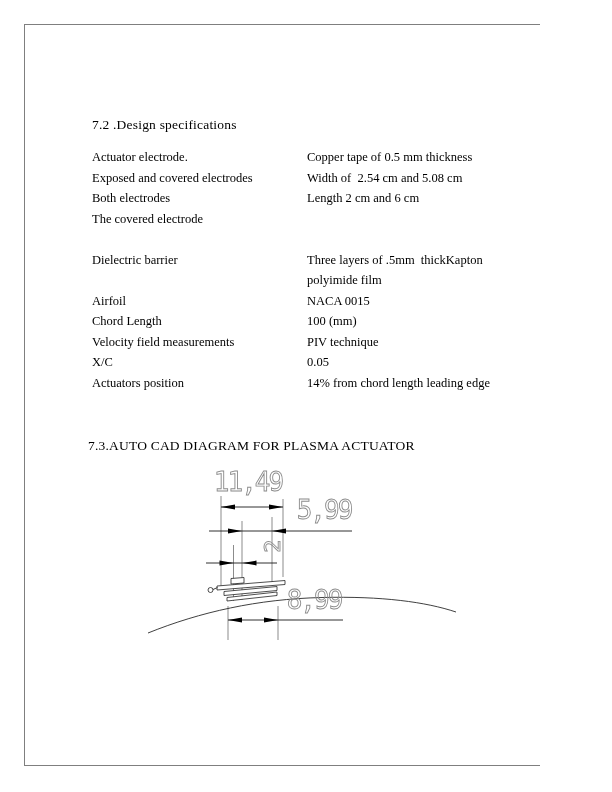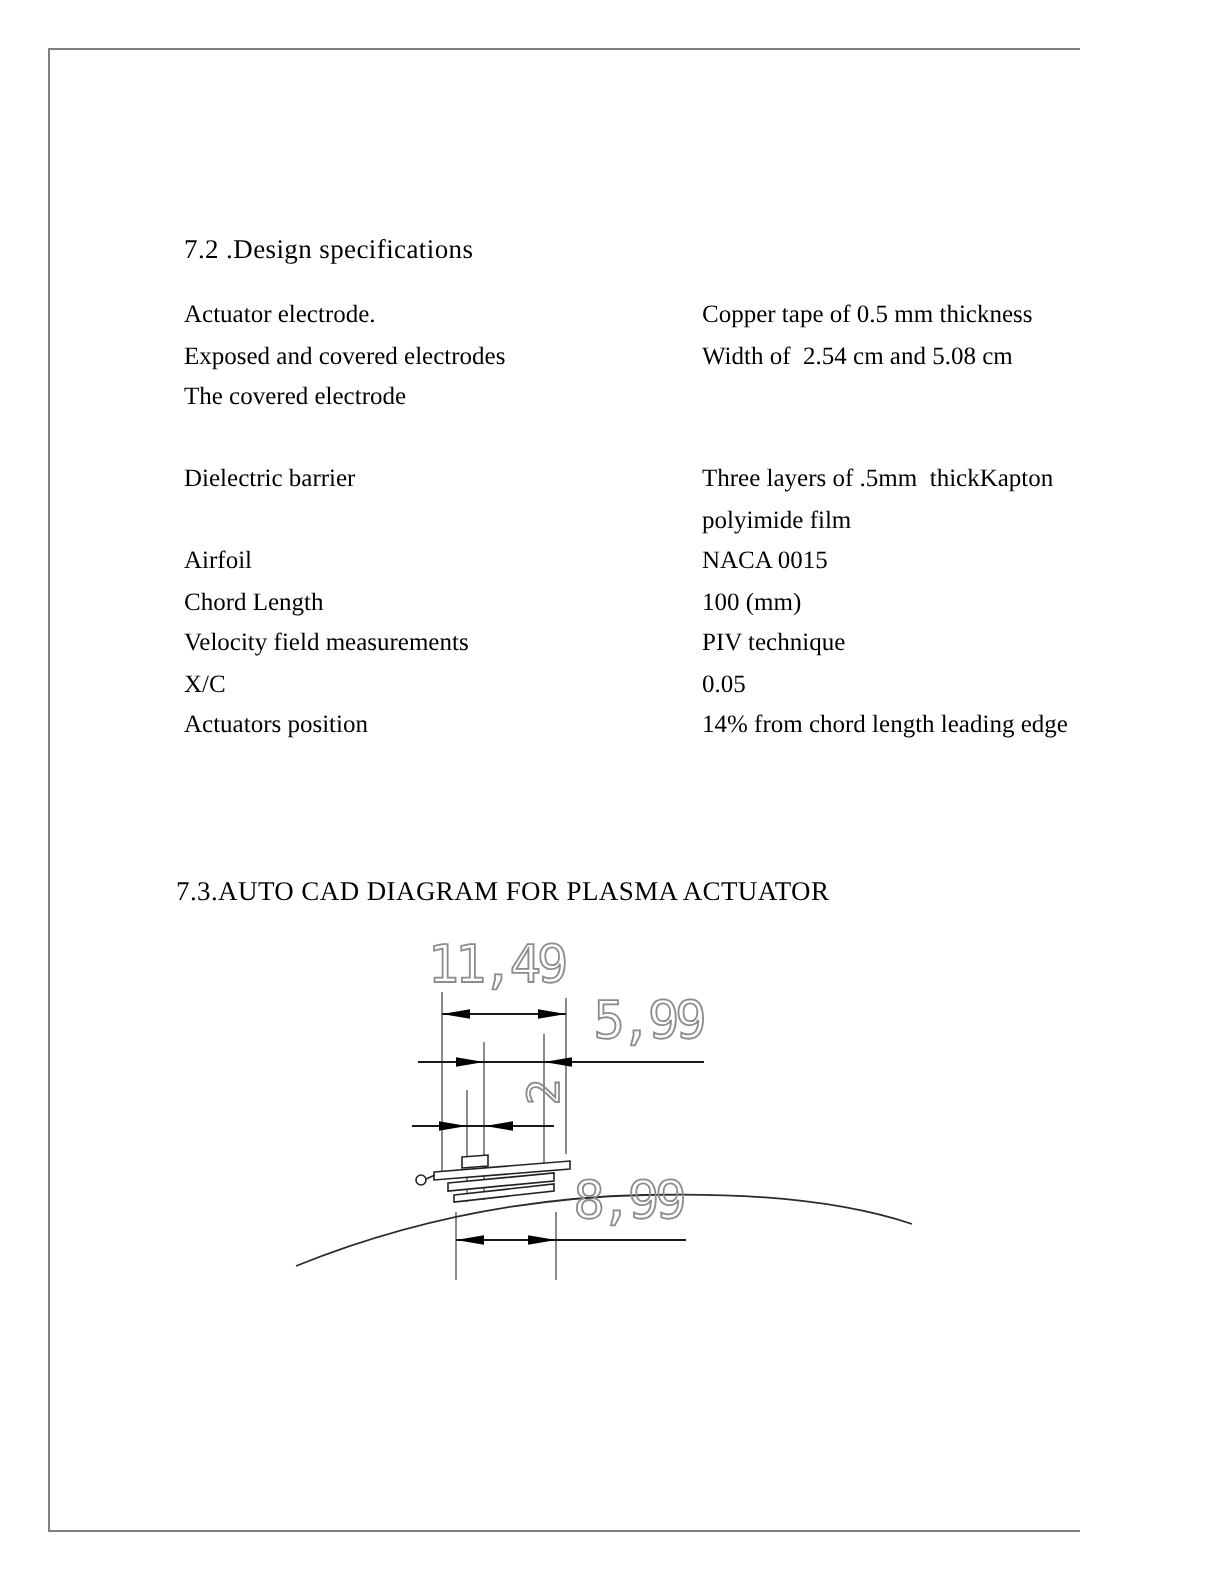--- a/index.html
+++ b/index.html
@@ -16,21 +16,21 @@
     letter-spacing:0.2px;white-space:nowrap;
   }
   #heading-72{left:92px;top:117px;}
   #heading-73{left:88px;top:438px;}
   #spec-table{
     position:absolute;left:92px;top:147px;width:460px;
     font-size:12.5px;
   }
   .spec-row{display:flex;height:20.5px;line-height:20.5px;white-space:pre;}
   .spec-label{width:215px;flex:0 0 215px;}
-  .spec-value{flex:1;margin-left:44px;}
+  .spec-value{flex:1;}
   #diagram-svg{position:absolute;left:0;top:0;pointer-events:none;}
   .extline{stroke:#5a5a5a;stroke-width:0.7;}
   .dimline{stroke:#1a1a1a;stroke-width:0.9;}
   .arrow{fill:#000;stroke:none;}
   .part{fill:#ffffff;stroke:#222222;stroke-width:0.8;}
   .curve{fill:none;stroke:#2a2a2a;stroke-width:0.9;}
   .cadtext{
     font-family:"DejaVu Sans Mono", monospace;
     fill:none;stroke:#8c8c8c;stroke-width:0.9;
     letter-spacing:-2px;
@@ -45,20 +45,21 @@
 
 <div id="page">
 
   <div id="border-frame"></div>
 
   <h2 id="heading-72" class="h-sec">7.2 .Design specifications</h2>
 
   <div id="spec-table">
     <div class="spec-row"><span class="spec-label">Actuator electrode.</span><span class="spec-value">Copper tape of 0.5 mm thickness</span></div>
     <div class="spec-row"><span class="spec-label">Exposed and covered electrodes</span><span class="spec-value">Width of  2.54 cm and 5.08 cm</span></div>
+    <div class="spec-row"><span class="spec-label">Both electrodes</span><span class="spec-value">Length 2 cm and 6 cm</span></div>
     <div class="spec-row"><span class="spec-label">The covered electrode</span></div>
     <div class="spec-row"><span class="spec-label"></span></div>
     <div class="spec-row"><span class="spec-label">Dielectric barrier</span><span class="spec-value">Three layers of .5mm  thickKapton</span></div>
     <div class="spec-row"><span class="spec-label"></span><span class="spec-value">polyimide film</span></div>
     <div class="spec-row"><span class="spec-label">Airfoil</span><span class="spec-value">NACA 0015</span></div>
     <div class="spec-row"><span class="spec-label">Chord Length</span><span class="spec-value">100 (mm)</span></div>
     <div class="spec-row"><span class="spec-label">Velocity field measurements</span><span class="spec-value">PIV technique</span></div>
     <div class="spec-row"><span class="spec-label">X/C</span><span class="spec-value">0.05</span></div>
     <div class="spec-row"><span class="spec-label">Actuators position</span><span class="spec-value">14% from chord length leading edge</span></div>
   </div>

